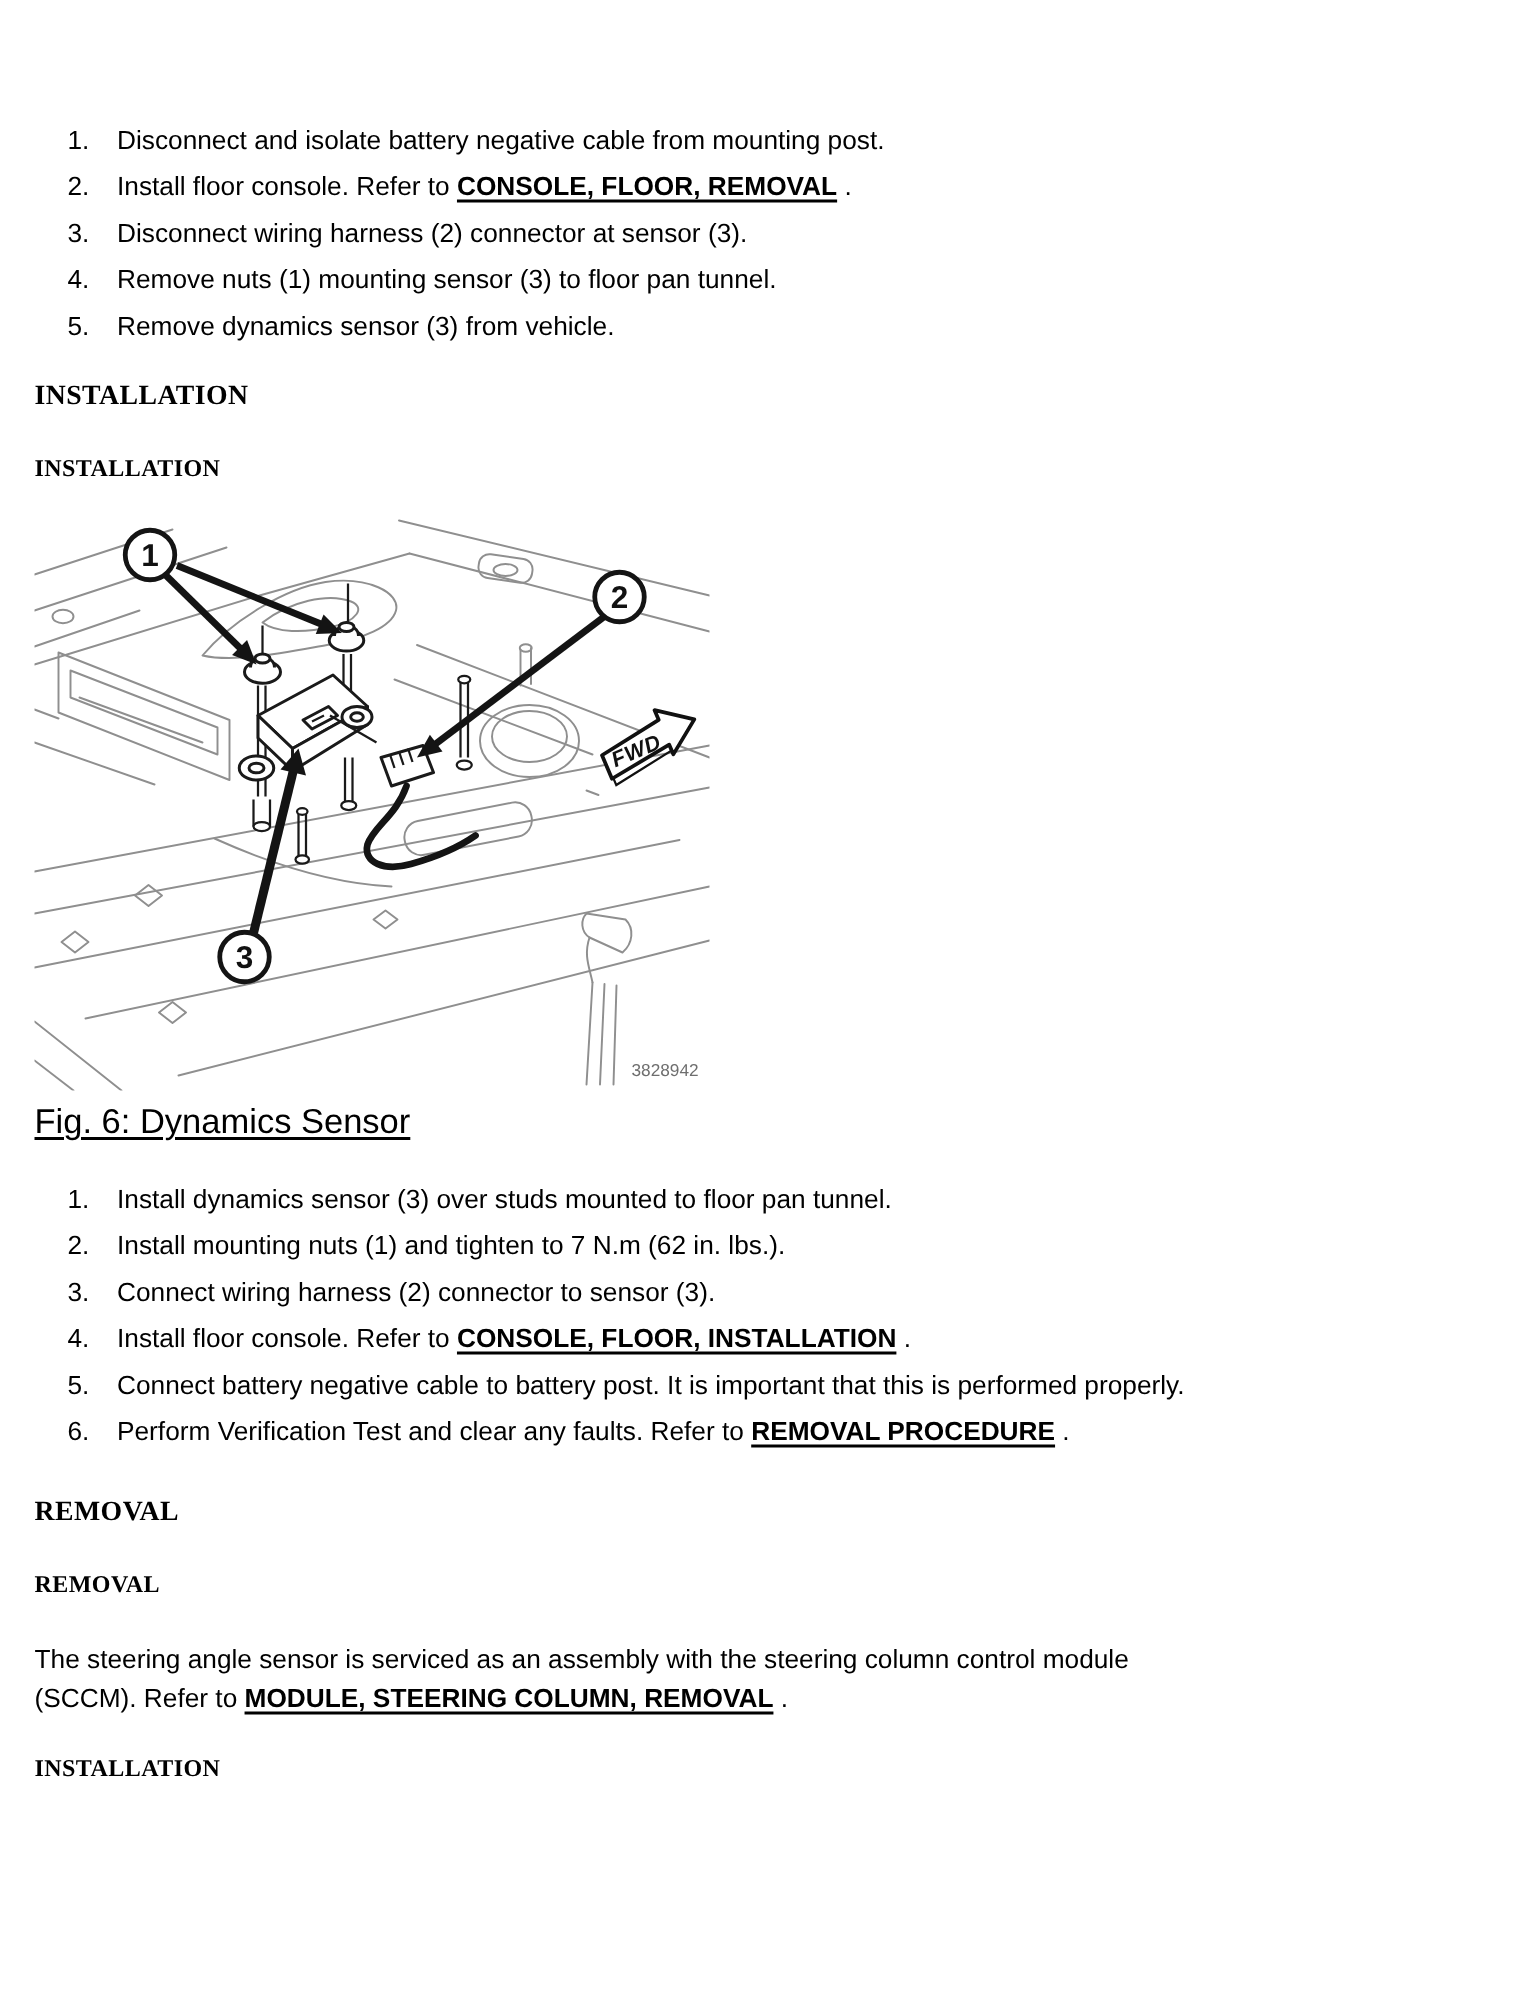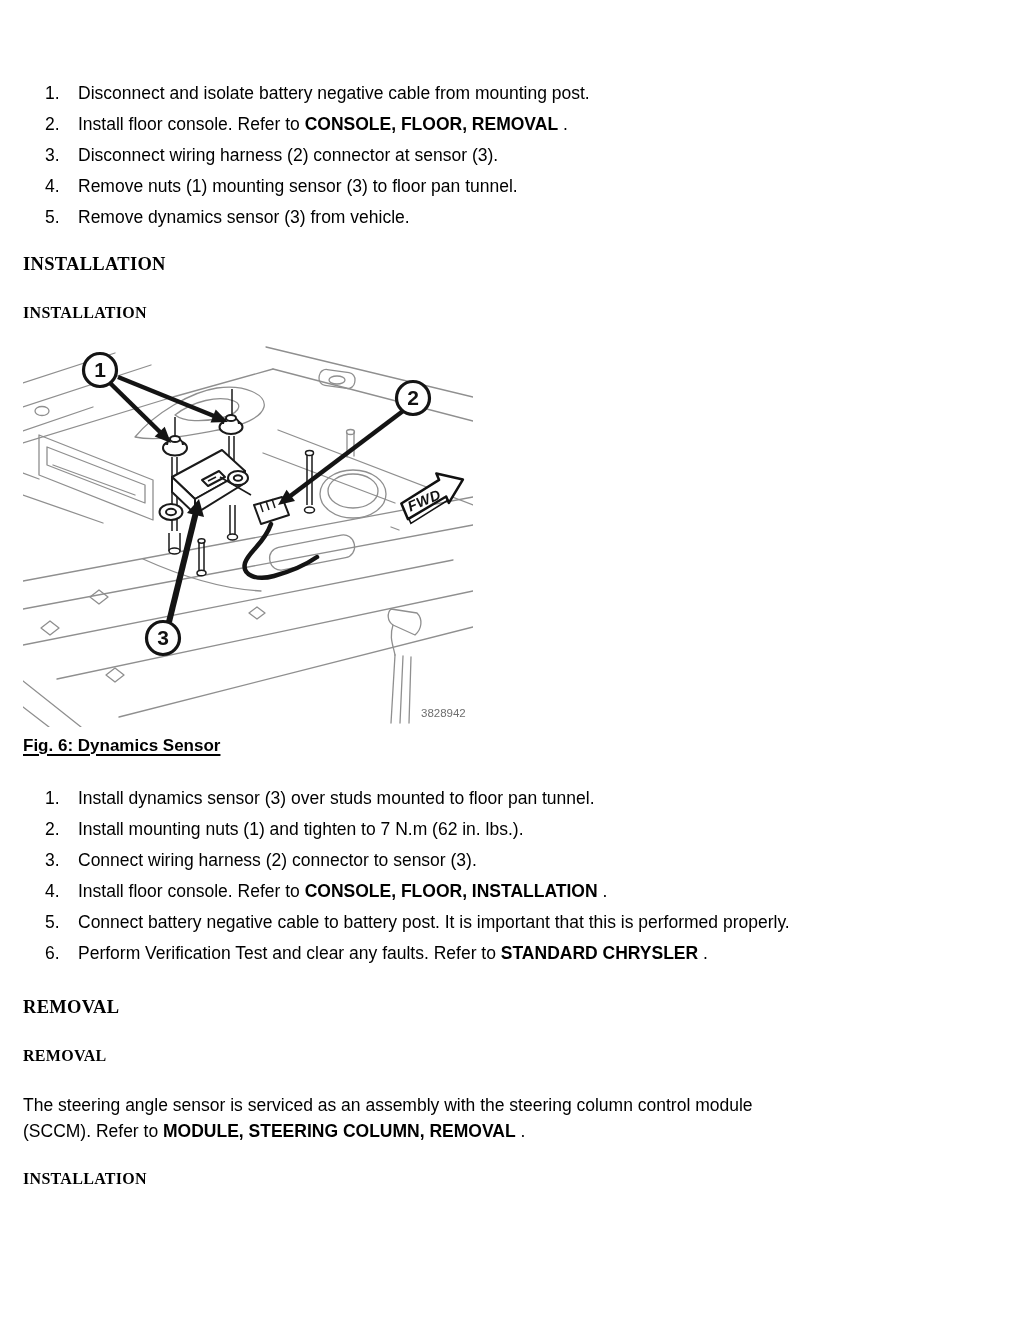--- a/index.html
+++ b/index.html
@@ -13,34 +13,35 @@
     box-sizing:border-box;
     overflow:hidden;
   }
   
   .steps{margin:0;padding:0;font-size:17.5px;}
   .step{display:flex;line-height:31px;}
   .step .num{flex:none;margin-left:22px;width:33px;}
   .step .txt{flex:1 1 auto;white-space:nowrap;}
   .doclink{
     font-weight:bold;color:#000;
+    text-decoration:underline;
     text-decoration-thickness:2px;
     text-underline-offset:3px;
     cursor:pointer;
     text-align:right;
   }
   
   .h-serif{font-family:"Liberation Serif", serif;font-weight:bold;letter-spacing:0.3px;margin:0;}
   .h-xl{font-size:22px;margin-top:26px;}
   .h-lg{font-size:18.5px;margin-top:21px;}
   .h-sm{font-size:16px;margin-top:29px;}
   .h-bottom{margin-top:26px;}
   
   .fig-wrap{margin-top:23px;width:452px;}
-  .caption{margin-top:3px;font-size:17px;font-weight:bold;line-height:24px;}
+  .caption{margin-top:3px;font-size:23px;font-weight:normal;line-height:24px;}
   .cap-title{text-decoration:underline;text-decoration-thickness:2px;text-underline-offset:3px;}
   
   .list-2{margin-top:25px;}
   
   .note{margin-top:27px;font-size:17.5px;line-height:26px;max-width:940px;}
   
   svg text.callout{font-family:"Liberation Sans",sans-serif;font-size:21px;font-weight:bold;fill:#111;text-anchor:middle;}
   svg text.fwd{font-family:"Liberation Sans",sans-serif;font-size:14.5px;font-weight:bold;font-style:italic;fill:#111;letter-spacing:0.5px;}
   svg text.partnum{font-family:"Liberation Sans",sans-serif;font-size:11.5px;fill:#6e6e6e;}
   .bg{stroke:#8f8f8f;fill:none;stroke-width:1.3;stroke-linecap:round;stroke-linejoin:round;}
@@ -226,21 +227,21 @@
     <div class="step">
       <span class="num">4.</span>
       <span class="txt"><span>Install floor console. Refer to </span><a class="doclink">CONSOLE, FLOOR, INSTALLATION</a><span> .</span></span>
     </div>
     <div class="step">
       <span class="num">5.</span>
       <span class="txt"><span>Connect battery negative cable to battery post. It is important that this is performed properly.</span><a class="doclink"></a><span></span></span>
     </div>
     <div class="step">
       <span class="num">6.</span>
-      <span class="txt"><span>Perform Verification Test and clear any faults. Refer to </span><a class="doclink">STANDARD CHRYSLER</a><span> .</span></span>
+      <span class="txt"><span>Perform Verification Test and clear any faults. Refer to </span><a class="doclink">REMOVAL PROCEDURE</a><span> .</span></span>
     </div>
   </div>
 
   <h2 class="h-serif h-lg" style="margin-top:28px">REMOVAL</h2>
   <h3 class="h-serif h-sm">REMOVAL</h3>
 
   <div class="note">
     <span>The steering angle sensor is serviced as an assembly with the steering column control module</span><br>
     <span>(SCCM). Refer to </span><a class="doclink">MODULE, STEERING COLUMN, REMOVAL</a><span> .</span>
   </div>

